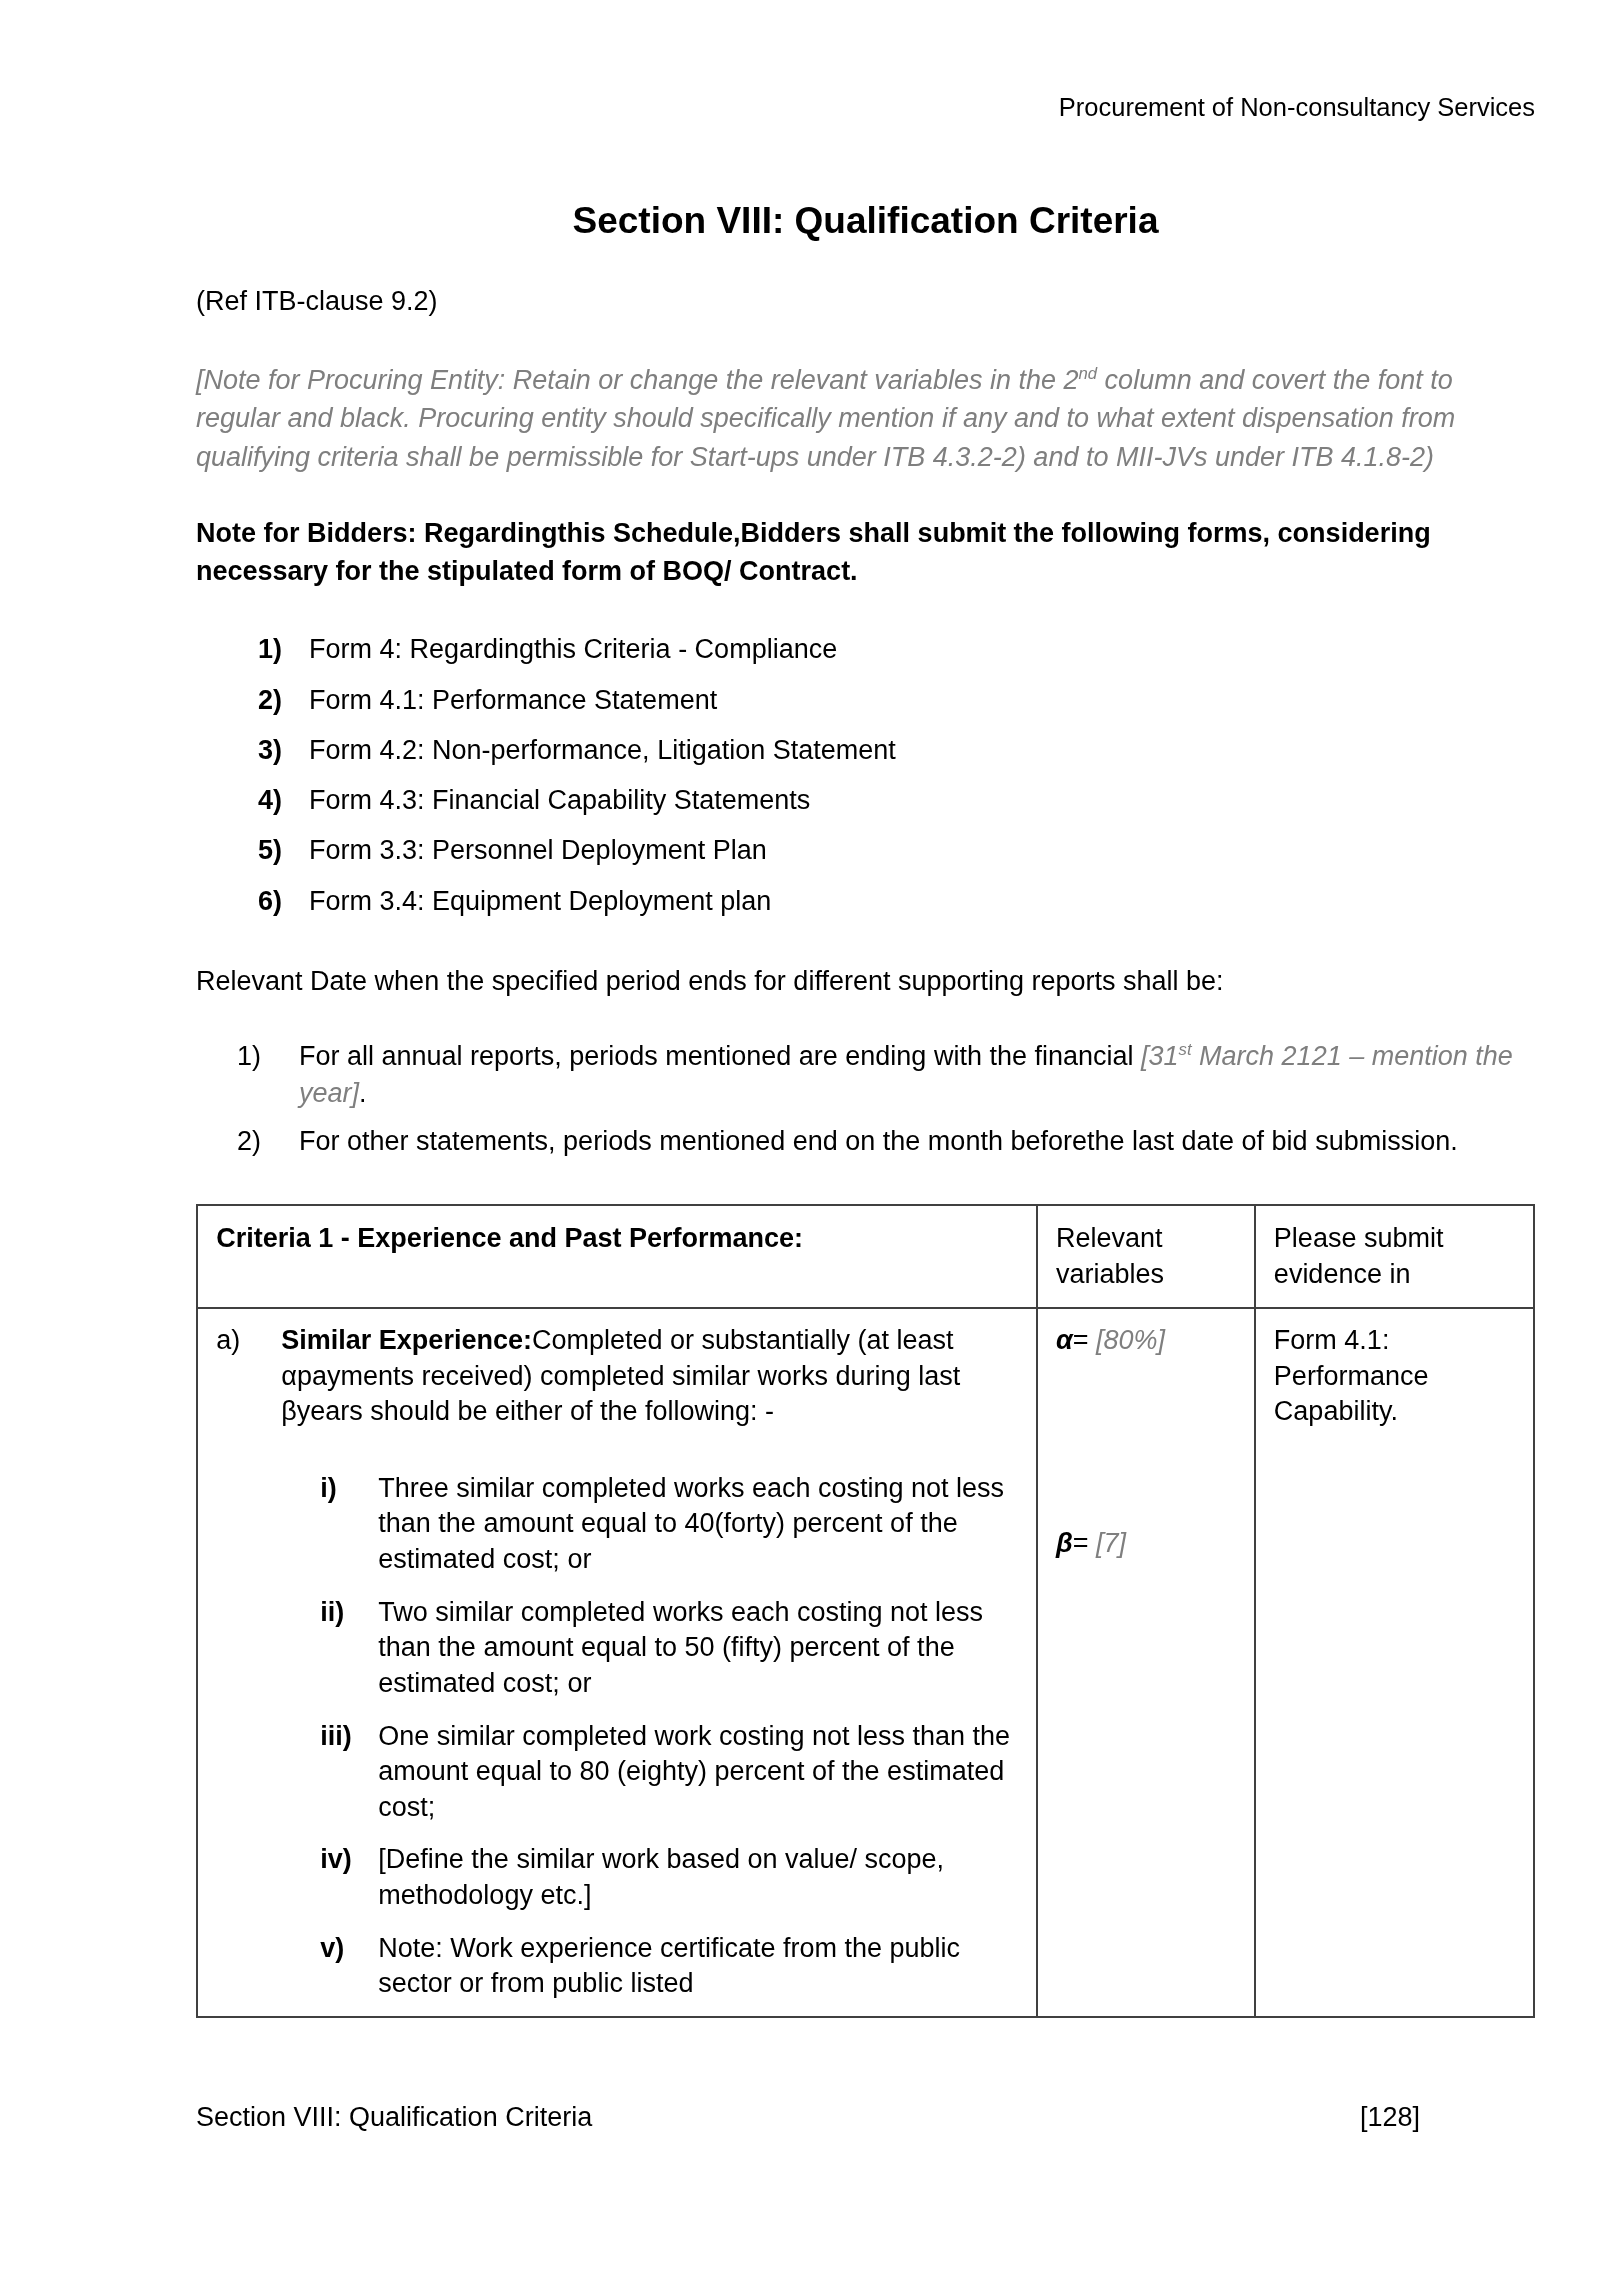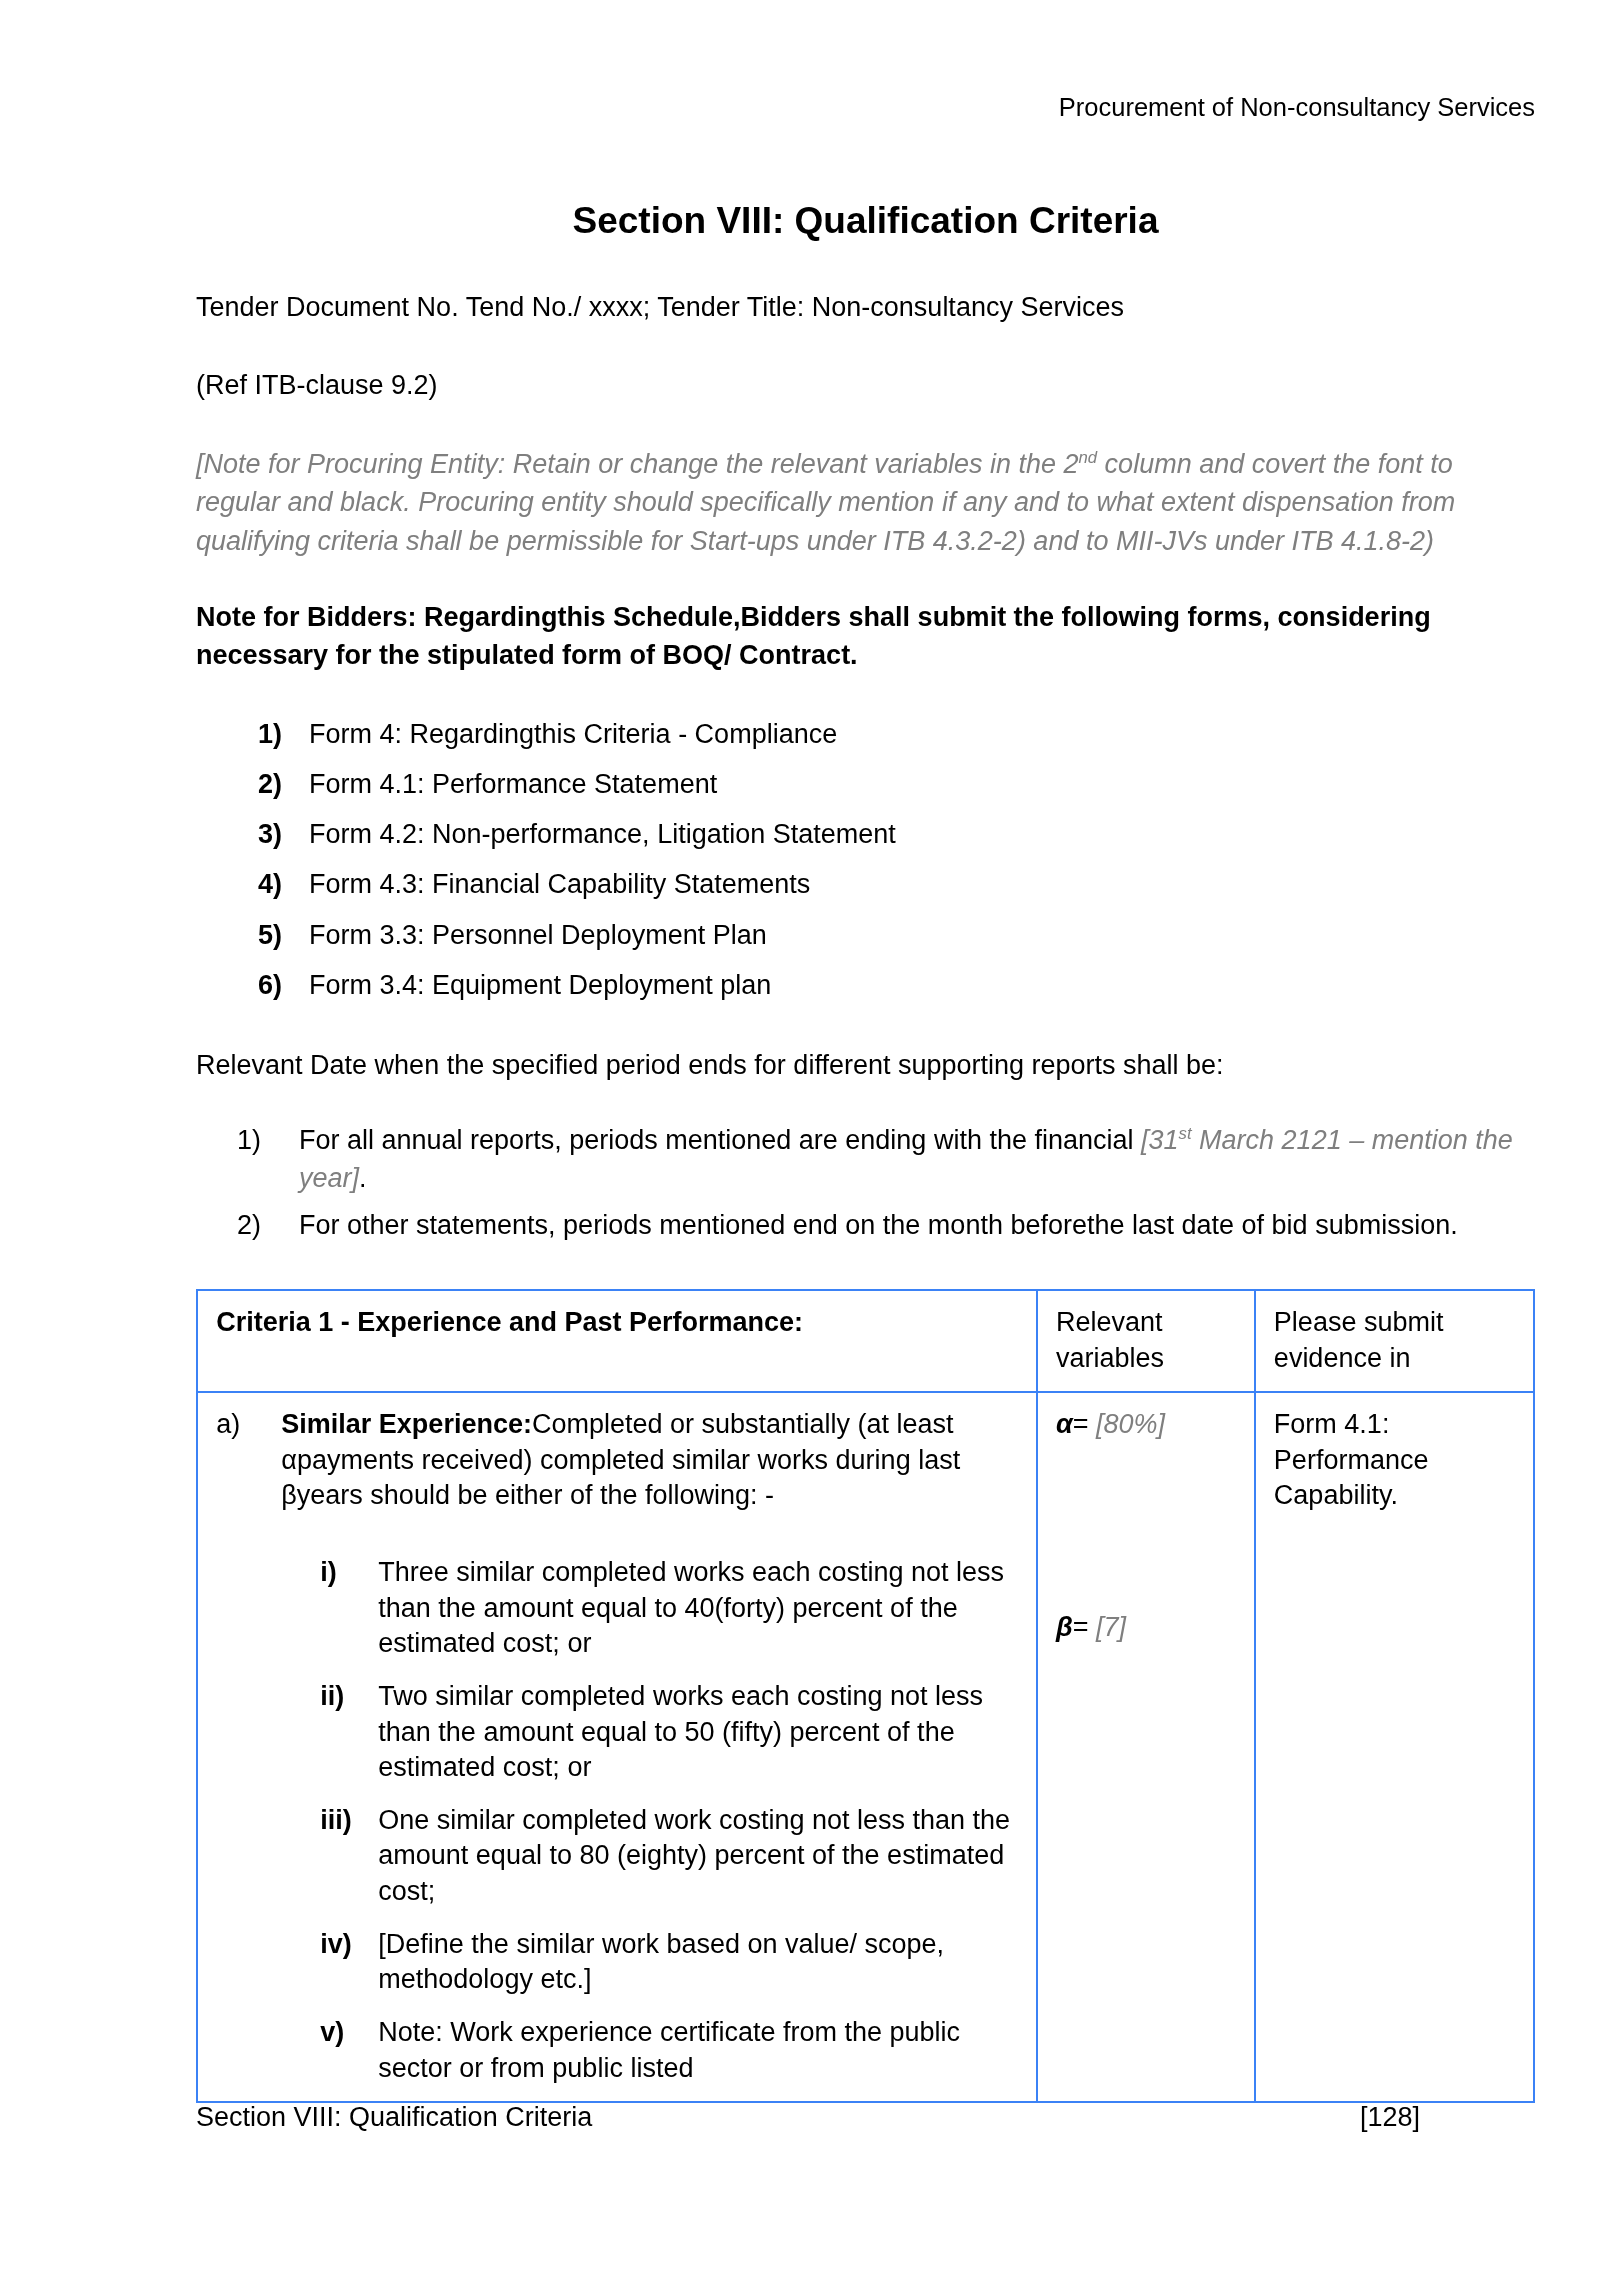--- a/index.html
+++ b/index.html
@@ -61,21 +61,21 @@
     width:100%;
     border-collapse:collapse;
     margin-top:44px;
     font-size:27px;
     line-height:1.32;
   }
   .criteria-table col.c1 { width:62.8%; }
   .criteria-table col.c2 { width:16.3%; }
   .criteria-table col.c3 { width:20.9%; }
   .criteria-table th, .criteria-table td {
-    border:2px solid #3b82f6;
+    border:2px solid #404040;
     vertical-align:top;
     text-align:left;
     padding:14.4px 18.3px;
     font-weight:400;
   }
   .criteria-table th.crit-head { font-weight:700; }
   .criteria-table tr.head-row th { height:98px; }
   .criteria-table tr.body-row td { height:661px; }
 
   .cell-a { display:flex; }
@@ -104,21 +104,20 @@
 </style>
 </head>
 <body>
 
 <div class="page">
 
   <div class="running-header">Procurement of Non-consultancy Services</div>
 
   <h1 class="title">Section VIII: Qualification Criteria</h1>
 
-  <p class="para tender-line">Tender Document No. Tend No./ xxxx; Tender Title: Non-consultancy Services</p>
 
   <p class="para ref-line">(Ref ITB-clause 9.2)</p>
 
   <p class="para gray-note"><span>[Note for Procuring Entity: Retain or change the relevant variables in the 2</span><sup>nd</sup><span> column and covert the font to regular and black. Procuring entity should specifically mention if any and to what extent dispensation from qualifying criteria shall be permissible for Start-ups under ITB 4.3.2-2) and to MII-JVs under ITB 4.1.8-2)</span></p>
 
   <p class="para bidders-note">Note for Bidders: Regardingthis Schedule,Bidders shall submit the following forms, considering necessary for the stipulated form of BOQ/ Contract.</p>
 
   <div class="forms-list">
     <div class="list-item">
       <span class="num">1)</span>

